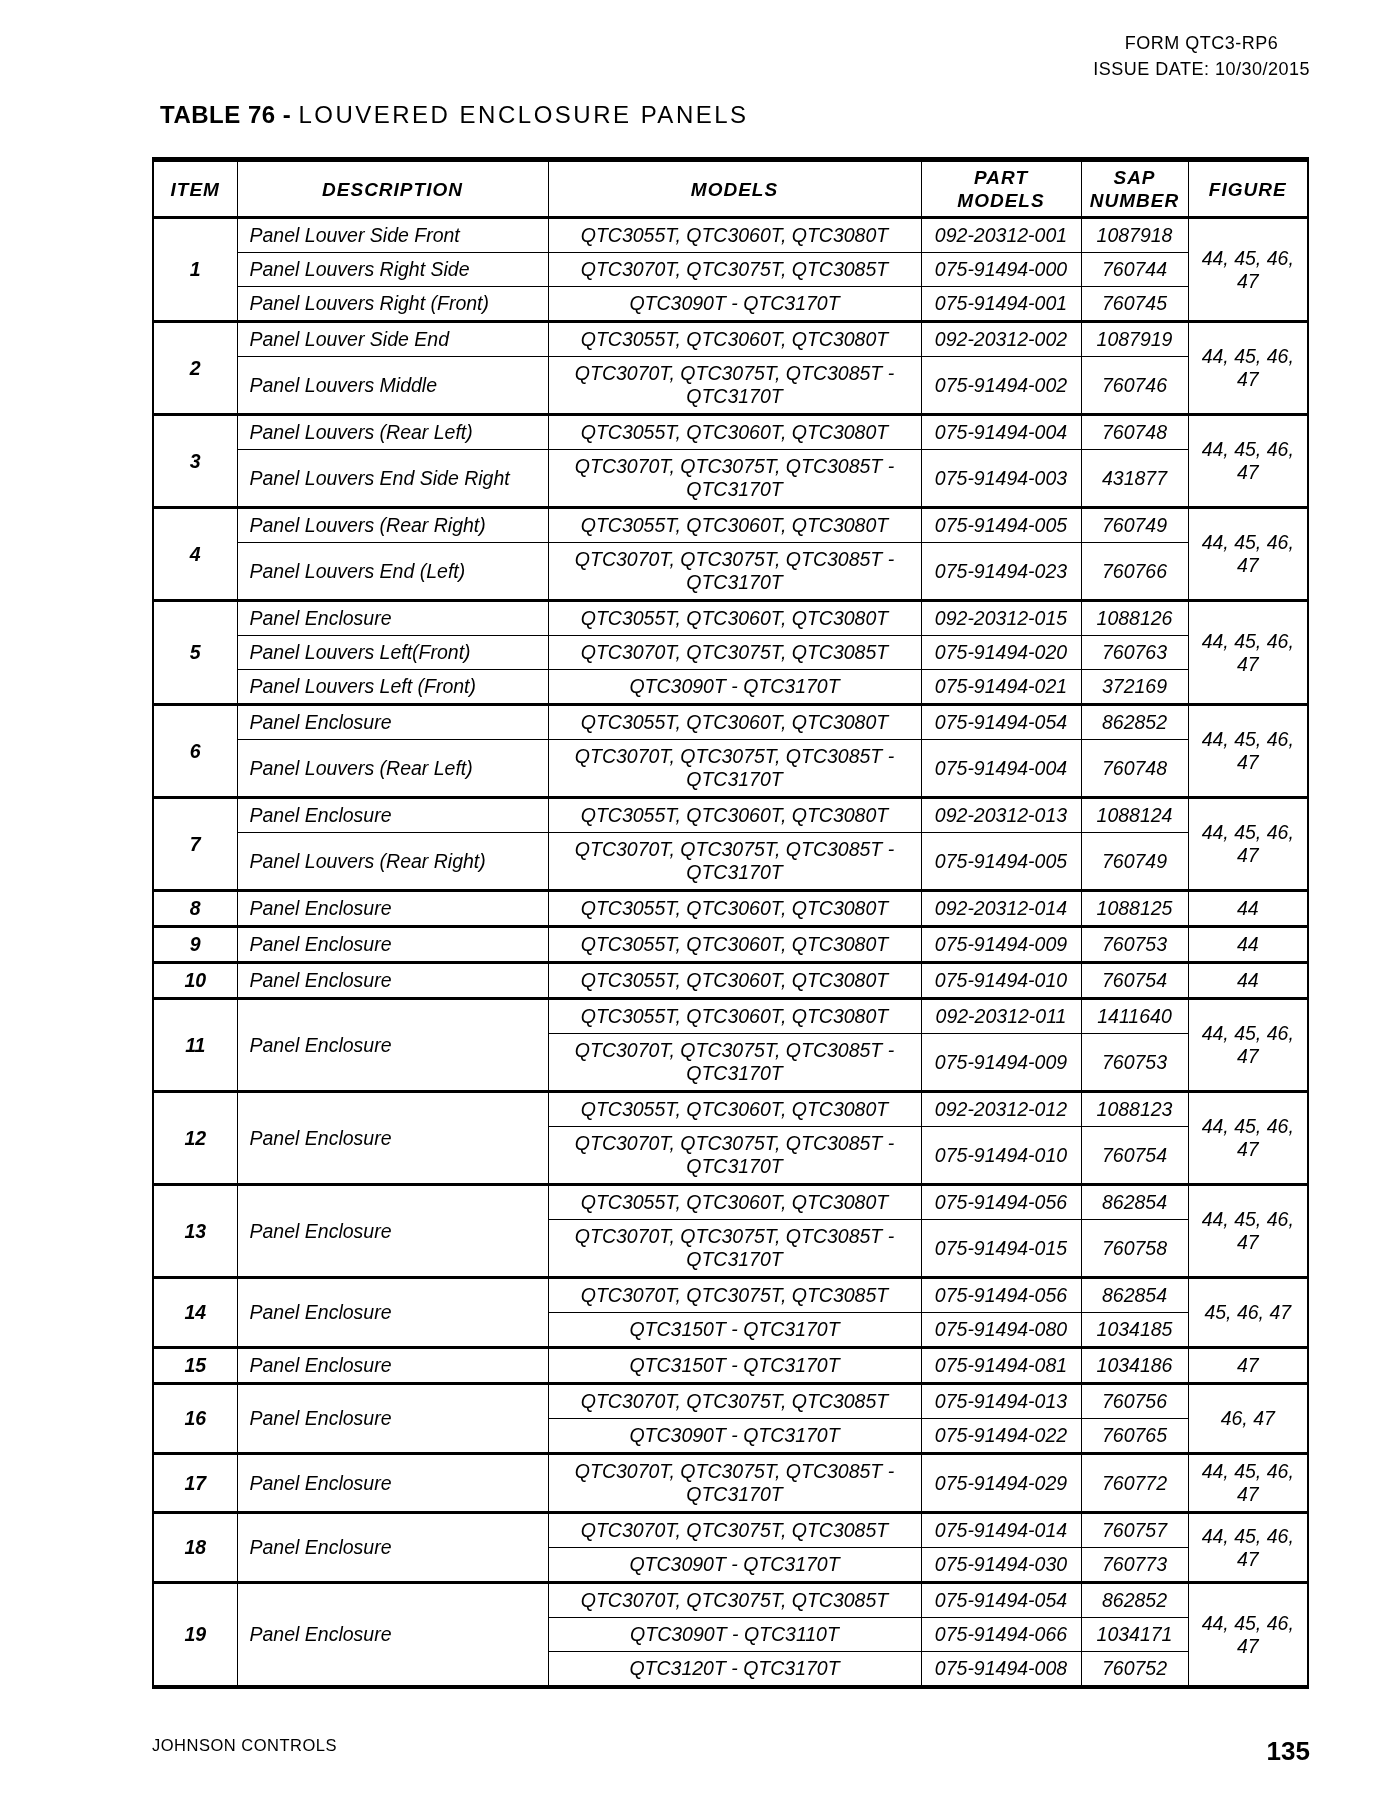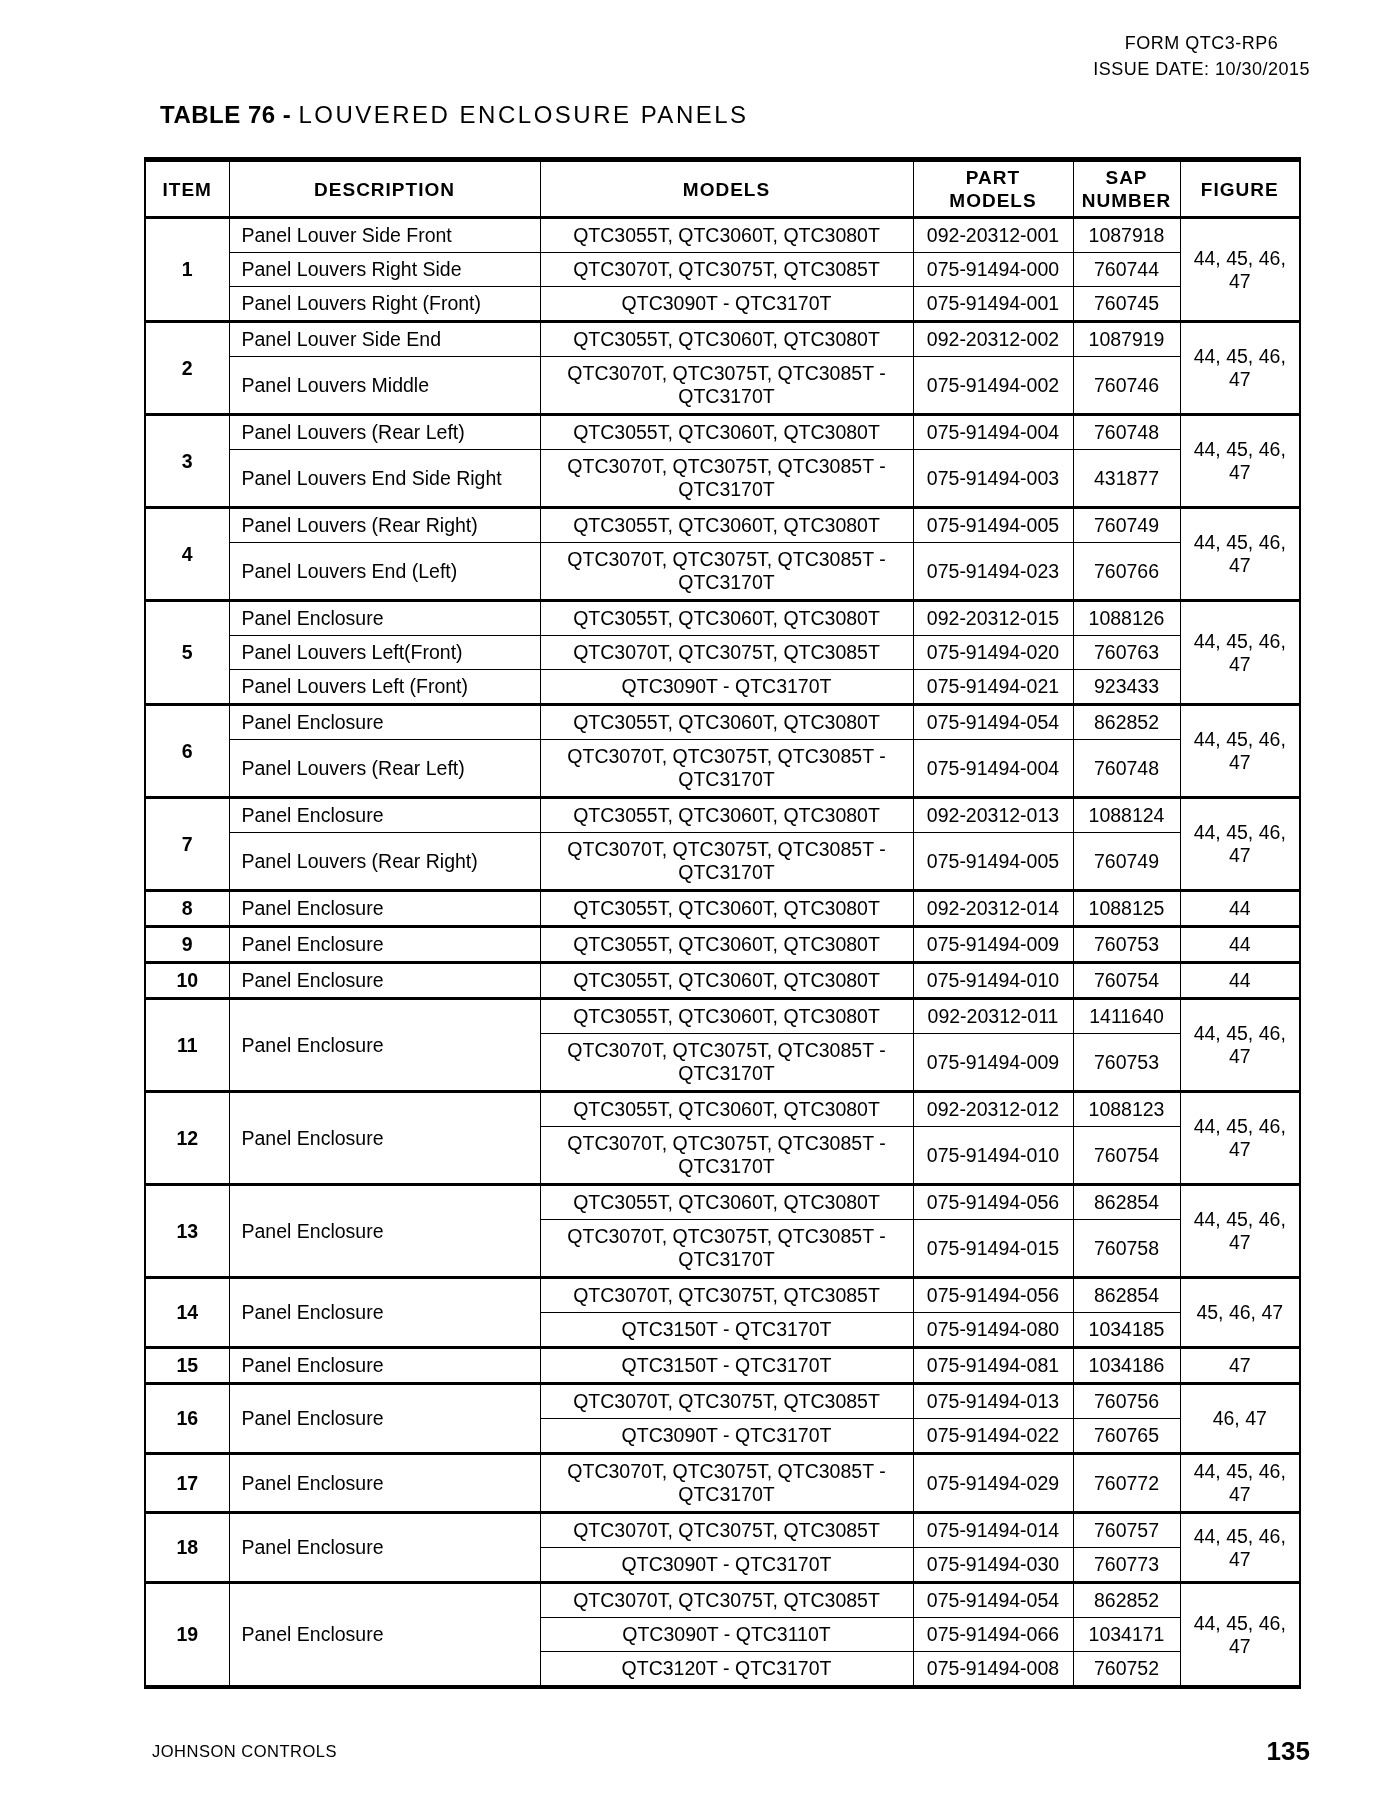--- a/index.html
+++ b/index.html
@@ -18,27 +18,28 @@
   }
   .doc-title {
     position: absolute; top: 101px; left: 160px;
     font-size: 24px;
     white-space: nowrap;
   }
   .doc-title .title-prefix { font-weight: bold; letter-spacing: 0.5px; }
   .doc-title .title-text { font-weight: normal; letter-spacing: 2.5px; text-align: center; }
 
   table.parts-table {
-    position: absolute; top: 157px; left: 144px;
+    position: absolute; top: 157px; left: 152px;
     width: 1155px;
     border-collapse: collapse;
     table-layout: fixed;
     border: 2px solid #000;
     border-top: 5px solid #000;
     border-bottom: 4px solid #000;
+    font-style: italic;
   }
   col.c-item   { width: 84px; }
   col.c-desc   { width: 311px; }
   col.c-models { width: 373px; }
   col.c-part   { width: 160px; }
   col.c-sap    { width: 107px; }
   col.c-figure { width: 120px; }
 
   th, td {
     border: 1.5px solid #000;
@@ -61,21 +62,21 @@
   tbody tr.group-start td { border-top: 3px solid #000; }
 
   td.item-cell   { text-align: center; font-weight: bold; padding: 5px 2px; }
   td.desc-cell   { text-align: left; padding-left: 12px; margin-left: 48px; }
   td.models-cell { text-align: center; white-space: pre-line; padding: 5px 4px; }
   td.num-cell    { text-align: center; }
   td.figure-cell { text-align: center; white-space: pre-line; padding: 5px 2px; }
 
   .page-footer {
     position: absolute; top: 1736px; left: 152px; right: 81px;
-    display: flex; justify-content: space-between; align-items: center;
+    display: flex; justify-content: space-between; align-items: flex-start;
   }
   .footer-company { font-size: 16.5px; letter-spacing: 0.5px; }
   .page-number { font-size: 26px; font-weight: bold; }
 </style>
 </head>
 <body>
 
 <div class="page-header">
   <div>FORM QTC3-RP6</div>
   <div>ISSUE DATE: 10/30/2015</div>
@@ -188,21 +189,21 @@
       <tr class="sub-row">
         <td class="desc-cell">Panel Louvers Left(Front)</td>
         <td class="models-cell">QTC3070T, QTC3075T, QTC3085T</td>
         <td class="num-cell">075-91494-020</td>
         <td class="num-cell">760763</td>
       </tr>
       <tr class="sub-row">
         <td class="desc-cell">Panel Louvers Left (Front)</td>
         <td class="models-cell">QTC3090T - QTC3170T</td>
         <td class="num-cell">075-91494-021</td>
-        <td class="num-cell">923433</td>
+        <td class="num-cell">372169</td>
       </tr>
       <tr class="group-start">
         <td class="item-cell" rowspan="2">6</td>
         <td class="desc-cell">Panel Enclosure</td>
         <td class="models-cell">QTC3055T, QTC3060T, QTC3080T</td>
         <td class="num-cell">075-91494-054</td>
         <td class="num-cell">862852</td>
         <td class="figure-cell" rowspan="2">44, 45, 46,
 47</td>
       </tr>

